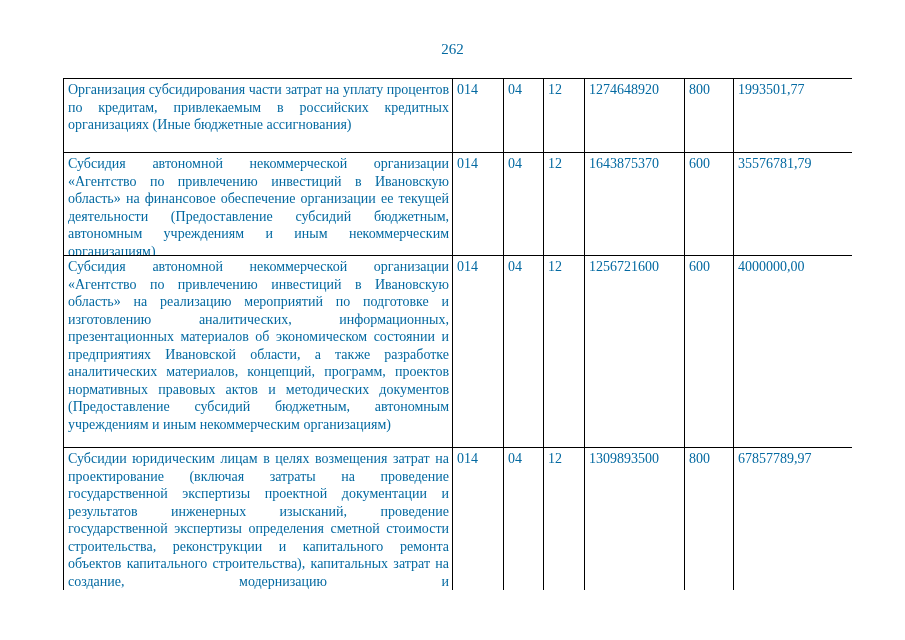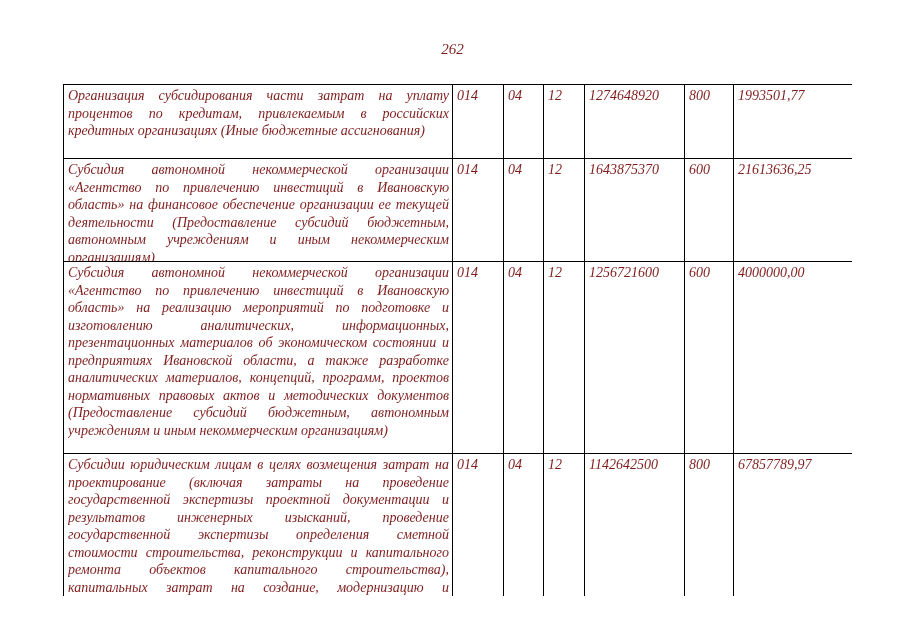--- a/index.html
+++ b/index.html
@@ -5,38 +5,37 @@
   html, body {
     margin: 0;
     padding: 0;
     background: #ffffff;
   }
   .page {
     position: relative;
     width: 905px;
     height: 640px;
     background: #ffffff;
-    color: #7f1d1d;
+    color: #0369a1;
     font-family: "Liberation Serif", "DejaVu Serif", serif;
     overflow: hidden;
-    font-style: italic;
   }
   .page-number {
     position: absolute;
     top: 41px;
     left: 0;
     width: 905px;
     text-align: center;
     font-size: 15px;
     line-height: 17px;
   }
   .table-wrap {
     position: absolute;
     left: 63px;
-    top: 84px;
+    top: 78px;
     width: 789px;
     height: 512px;
     overflow: hidden;
   }
   table.budget {
     border-collapse: collapse;
     table-layout: fixed;
     width: 789px;
     border: 1px solid #000;
     border-bottom: none;
@@ -98,41 +97,41 @@
         </tr>
         <tr class="r2">
           <td class="desc">
               <div class="cellbox">Субсидия автономной некоммерческой организации «Агентство по привлечению инвестиций в Ивановскую область» на финансовое обеспечение организации ее текущей деятельности (Предоставление субсидий бюджетным, автономным учреждениям и иным некоммерческим организациям)</div>
             </td>
           <td class="num">014</td>
           <td class="num">04</td>
           <td class="num">12</td>
           <td class="num">1643875370</td>
           <td class="num">600</td>
-          <td class="num">21613636,25</td>
+          <td class="num">35576781,79</td>
         </tr>
         <tr class="r3">
           <td class="desc">
               <div class="cellbox">Субсидия автономной некоммерческой организации «Агентство по привлечению инвестиций в Ивановскую область» на реализацию мероприятий по подготовке и изготовлению аналитических, информационных, презентационных материалов об экономическом состоянии и предприятиях Ивановской области, а также разработке аналитических материалов, концепций, программ, проектов нормативных правовых актов и методических документов (Предоставление субсидий бюджетным, автономным учреждениям и иным некоммерческим организациям)</div>
             </td>
           <td class="num">014</td>
           <td class="num">04</td>
           <td class="num">12</td>
           <td class="num">1256721600</td>
           <td class="num">600</td>
           <td class="num">4000000,00</td>
         </tr>
         <tr class="r4 cut">
           <td class="desc">
               <div class="cellbox">Субсидии юридическим лицам в целях возмещения затрат на проектирование (включая затраты на проведение государственной экспертизы проектной документации и результатов инженерных изысканий, проведение государственной экспертизы определения сметной стоимости строительства, реконструкции и капитального ремонта объектов капитального строительства), капитальных затрат на создание, модернизацию и</div>
             </td>
           <td class="num">014</td>
           <td class="num">04</td>
           <td class="num">12</td>
-          <td class="num">1142642500</td>
+          <td class="num">1309893500</td>
           <td class="num">800</td>
           <td class="num">67857789,97</td>
         </tr>
       </tbody>
     </table>
   </div>
 
 </div>
 
 </body></html>

